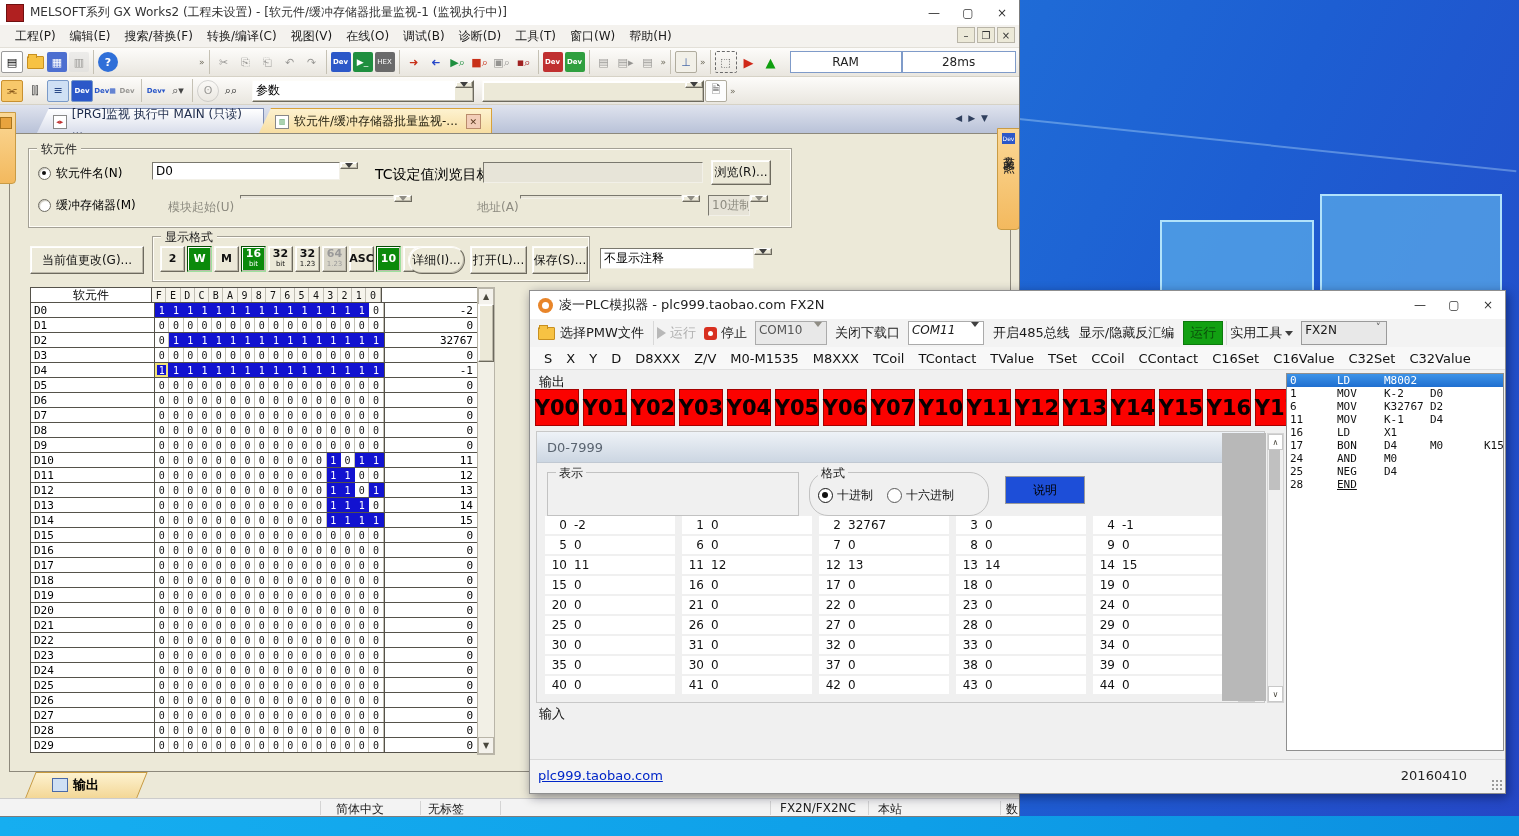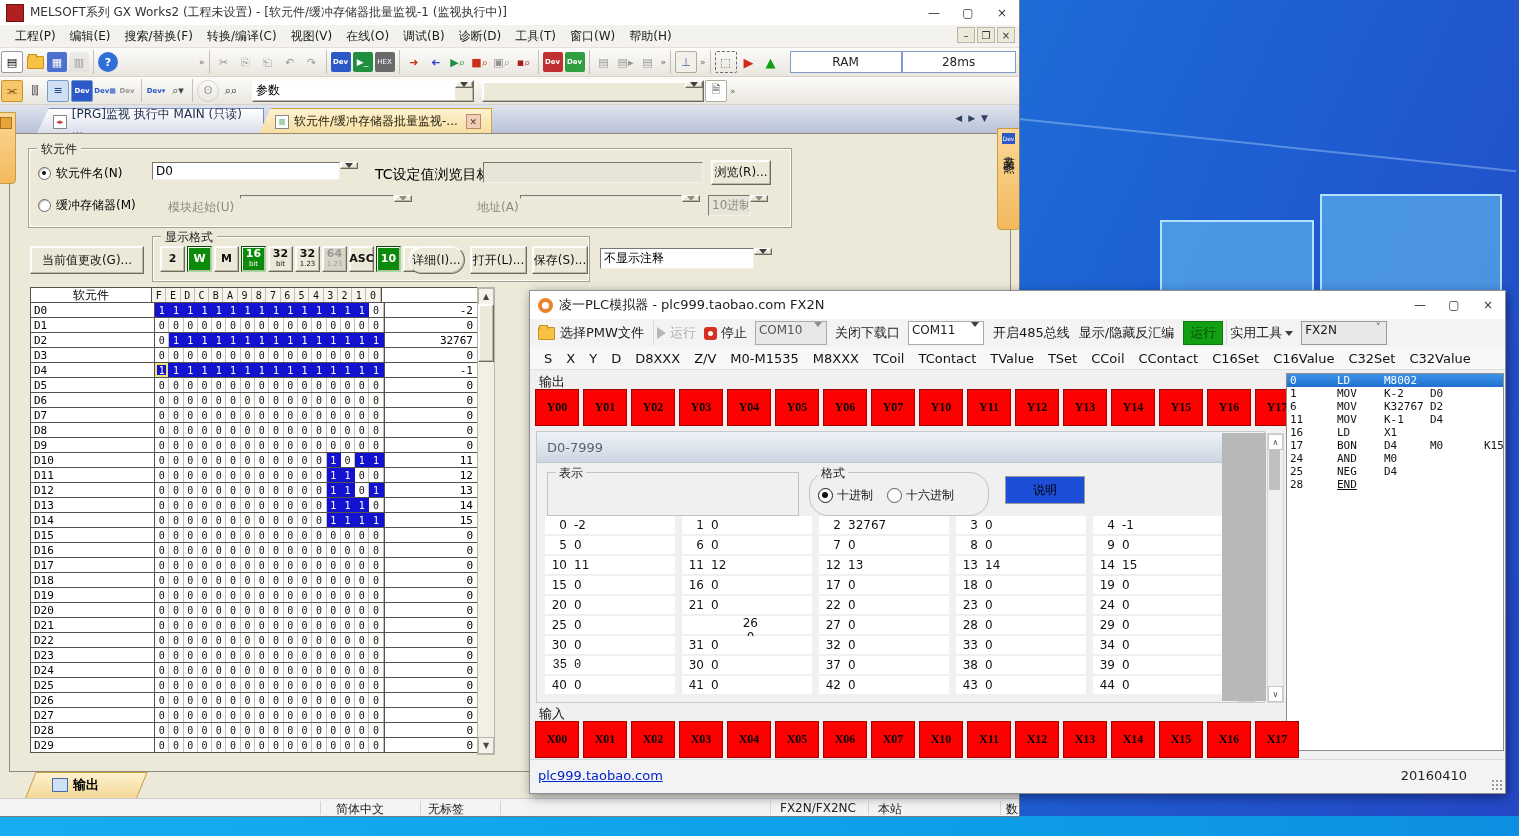--- a/index.html
+++ b/index.html
@@ -71,21 +71,21 @@
   
   .dock-tab{background:linear-gradient(#fbd896,#f3b95e);border:1px solid #c99b44;border-radius:0 0 4px 4px;}
   .vtext{writing-mode:vertical-rl;font-size:12px;color:#222;letter-spacing:2px;}
   
   #sim{left:529px;top:290px;width:975px;height:502px;background:#f0f0f0;border:1px solid #8f8f8f;box-shadow:2px 3px 10px rgba(0,0,30,.45);}
   #sim-title{left:0;top:0;width:100%;height:28px;background:#ffffff;display:flex;align-items:center;border-bottom:1px solid #e4e4e4;}
   #sim-title .t{font-size:13px;color:#222;margin-left:6px;white-space:nowrap;}
   #sim-toolbar{left:0;top:28px;width:100%;height:28px;background:#f3f3f3;border-bottom:1px solid #dcdcdc;display:flex;align-items:center;font-size:13px;color:#1a1a1a;}
   #sim-nav{left:0;top:56px;width:100%;height:22px;background:#f8f8f8;border-bottom:1px solid #e0e0e0;display:flex;align-items:center;font-size:13px;color:#111;}
   #sim-nav span{margin-right:14px;white-space:nowrap;}
-  .iobtn{width:42px;height:35px;background:#fb0200;border:1px solid #a50000;display:flex;align-items:center;justify-content:center;font-weight:bold;font-size:12px;color:#0a0000;flex:none;margin-right:4px;font-family:Liberation Serif, serif;}
+  .iobtn{width:42px;height:35px;background:#fb0200;border:1px solid #a50000;display:flex;align-items:center;justify-content:center;font-weight:bold;font-size:21px;color:#0a0000;flex:none;margin-right:4px;}
   .simlabel{font-size:13px;color:#111;}
   
   #dpanel{left:6px;top:140px;width:727px;height:270px;background:#f0f0f0;border:1px solid #c8c8c8;}
   #dpanel-head{left:0;top:0;width:100%;height:30px;background:linear-gradient(#eef2f7,#ccd6e2);display:flex;align-items:center;border-bottom:1px solid #c0c8d2;}
   #dpanel-head .t{font-size:13px;color:#5a6470;margin-left:10px;}
   .panel-gb{position:absolute;border:1px solid #c2c2c2;background:#f0f0f0;}
   .panel-gb .lbl{position:absolute;top:-8px;left:8px;background:#f0f0f0;font-size:12px;padding:0 3px;color:#222;}
   .wradio{width:13px;height:13px;border-radius:50%;border:1px solid #5a5a5a;background:#fff;position:relative;flex:none;}
   .wradio.on{border-color:#1a1a1a;}
   .wradio.on::after{content:"";position:absolute;left:2.5px;top:2.5px;width:6px;height:6px;border-radius:50%;background:#111;}
@@ -1029,21 +1029,21 @@
       <span style="margin:0 8px 0 4px;color:#b0b0b0;">运行</span>
       <span class="stop-ico"></span>
       <span style="margin:0 8px 0 4px;">停止</span>
       <div class="combo" style="width:70px;height:22px;border:1px solid #ababab;background:#e8e8e8;">
         <div class="fld" style="color:#555;">COM10</div>
         <div class="dd">
             <span class="tri dis"></span>
           </div>
       </div>
       <span style="margin:0 8px;">关闭下载口</span>
-      <div class="combo" style="width:74px;height:22px;border:1px solid #ababab;background:#fff;">
+      <div class="combo" style="width:74px;height:22px;border:1px solid #ababab;background:#fff;font-style:italic;">
         <div class="fld">COM11</div>
         <div class="dd">
             <span class="tri"></span>
           </div>
       </div>
       <span style="margin:0 9px;">开启485总线</span>
       <span style="margin-right:9px;">显示/隐藏反汇编</span>
       <span class="runstate">运行</span>
       <div class="vsep" style="background:#d8d8d8;"></div>
       <span style="margin-right:3px;">实用工具</span>
@@ -1217,21 +1217,21 @@
             <span class="vv">0</span>
           </div>
           <div class="gcell" style="left: 556px; top: 80px;">
             <span class="ix">24</span>
             <span class="vv">0</span>
           </div>
           <div class="gcell" style="left: 8px; top: 100px;">
             <span class="ix">25</span>
             <span class="vv">0</span>
           </div>
-          <div class="gcell" style="left: 145px; top: 100px; flex-direction: column;">
+          <div class="gcell" style="left: 145px; top: 100px;">
             <span class="ix">26</span>
             <span class="vv">0</span>
           </div>
           <div class="gcell" style="left: 282px; top: 100px;">
             <span class="ix">27</span>
             <span class="vv">0</span>
           </div>
           <div class="gcell" style="left: 419px; top: 100px;">
             <span class="ix">28</span>
             <span class="vv">0</span>
@@ -1253,21 +1253,21 @@
             <span class="vv">0</span>
           </div>
           <div class="gcell" style="left: 419px; top: 120px;">
             <span class="ix">33</span>
             <span class="vv">0</span>
           </div>
           <div class="gcell" style="left: 556px; top: 120px;">
             <span class="ix">34</span>
             <span class="vv">0</span>
           </div>
-          <div class="gcell" style="left: 8px; top: 140px; font-family: Liberation Mono, monospace;">
+          <div class="gcell" style="left: 8px; top: 140px;">
             <span class="ix">35</span>
             <span class="vv">0</span>
           </div>
           <div class="gcell" style="left: 145px; top: 140px;">
             <span class="ix">30</span>
             <span class="vv">0</span>
           </div>
           <div class="gcell" style="left: 282px; top: 140px;">
             <span class="ix">37</span>
             <span class="vv">0</span>
@@ -1361,38 +1361,20 @@
           <span style="left: 50px;">NEG</span>
           <span style="left: 97px;">D4</span>
         </div>
         <div class="lrow">
           <span style="left: 3px;">28</span>
           <span style="left: 50px; text-decoration: underline;">END</span>
         </div>
       </div>
 
     <div class="abs simlabel" style="left:9px;top:414px;">输入</div>
-    <div class="abs" id="x-row" style="left:5px;top:430px;display:flex;">
-        <div class="iobtn">X00</div>
-        <div class="iobtn">X01</div>
-        <div class="iobtn">X02</div>
-        <div class="iobtn">X03</div>
-        <div class="iobtn">X04</div>
-        <div class="iobtn">X05</div>
-        <div class="iobtn">X06</div>
-        <div class="iobtn">X07</div>
-        <div class="iobtn">X10</div>
-        <div class="iobtn">X11</div>
-        <div class="iobtn">X12</div>
-        <div class="iobtn">X13</div>
-        <div class="iobtn">X14</div>
-        <div class="iobtn">X15</div>
-        <div class="iobtn">X16</div>
-        <div class="iobtn">X17</div>
-      </div>
 
     <div id="sim-bottom" class="abs">
       <a class="simlink abs" style="left:8px;top:8px;">plc999.taobao.com</a>
       <span class="abs" style="right:38px;top:8px;font-size:13px;color:#222;">20160410</span>
       <div class="grip"></div>
     </div>
   </div>
 
 </div>
 

